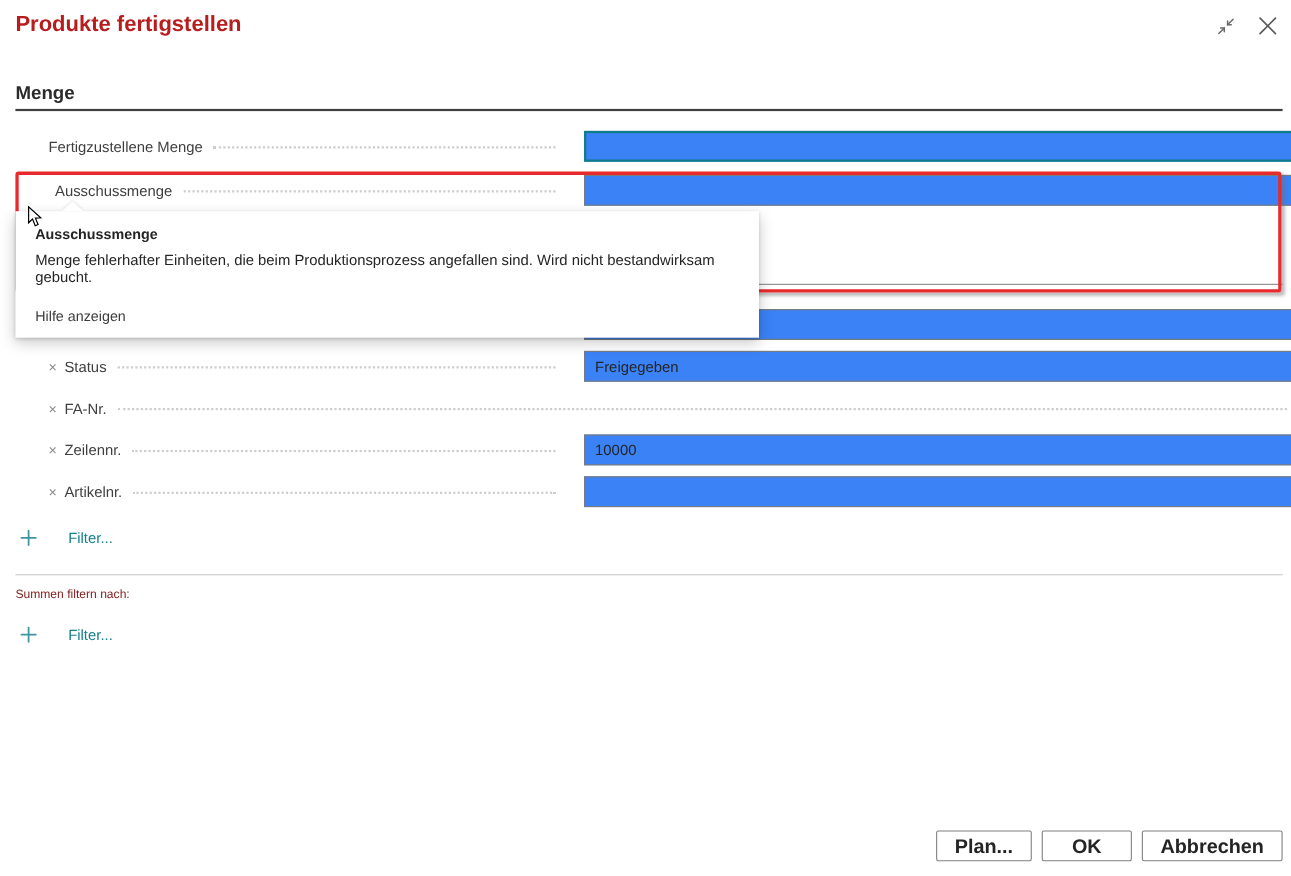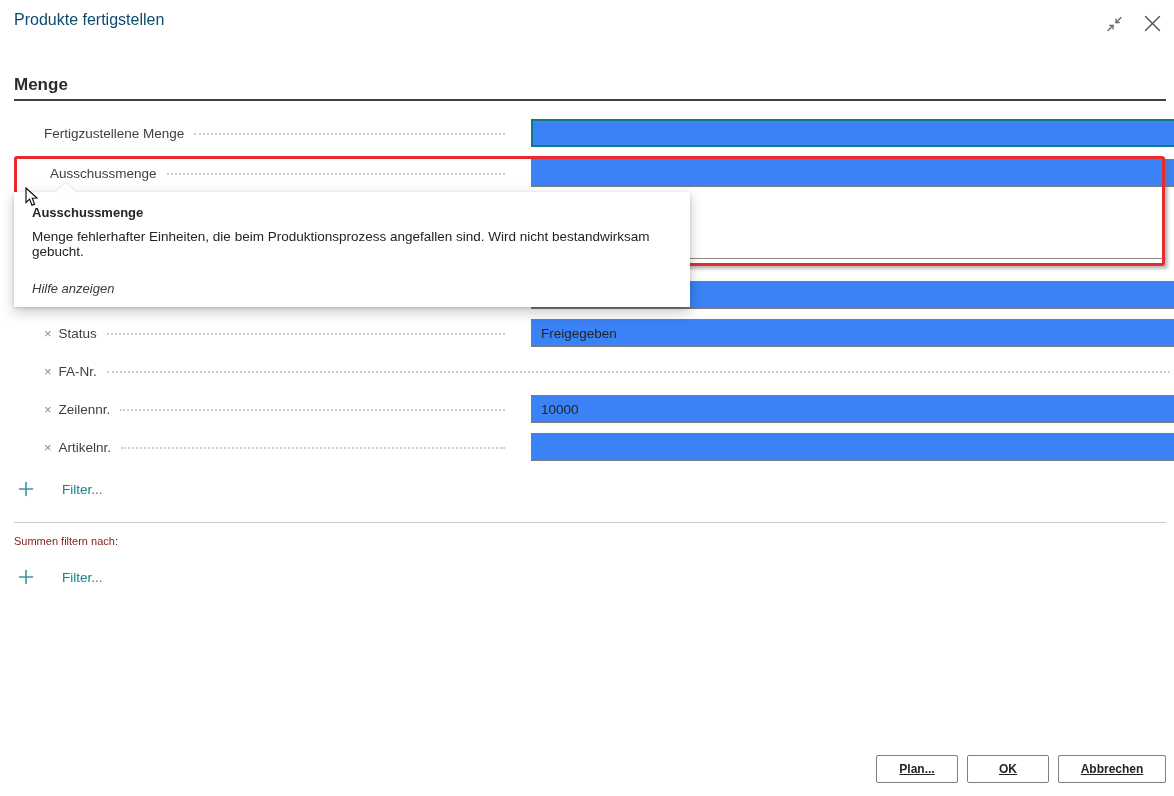--- a/index.html
+++ b/index.html
@@ -1,20 +1,20 @@
 <!DOCTYPE html>
 <html><head>
 <meta charset="utf-8">
 <style>
   html,body{margin:0;padding:0;background:#fff;}
   body{font-family:"Liberation Sans",sans-serif;-webkit-font-smoothing:antialiased;}
   .dialog{position:relative;width:1174px;height:796px;background:#fff;overflow:hidden;}
 
   
-  .title{position:absolute;left:14px;top:11px;font-size:16px;font-weight:400;color:#0c4a6e;}
+  .title{position:absolute;left:14px;top:11px;font-size:20px;font-weight:700;color:#b91c1c;}
   .win-icons{position:absolute;right:12px;top:13px;display:flex;gap:18px;align-items:center;}
   .win-icon{width:20px;height:20px;display:flex;align-items:center;justify-content:center;cursor:pointer;}
 
   
   .section-title{position:absolute;left:14px;top:75px;font-size:17px;font-weight:700;color:#2b2b2b;}
   .section-underline{position:absolute;left:14px;top:99px;width:1152px;border-top:2px solid #3f3f3f;}
 
   
   .row{position:absolute;left:14px;width:1152px;height:28px;display:flex;align-items:center;margin-left:30px;}
   .row .lbl{font-size:13.5px;color:#3f3f3f;white-space:nowrap;}
@@ -38,36 +38,36 @@
 
   
   .tooltip{position:absolute;left:14px;top:192px;width:676px;box-sizing:border-box;z-index:6;
            background:#fff;padding:13px 16px 10px 18px;
            box-shadow:0 5px 13px rgba(0,0,0,.22),0 1px 3px rgba(0,0,0,.15);}
   .tooltip .tip-caret{position:absolute;top:-9px;left:42px;width:0;height:0;
            border-left:10px solid transparent;border-right:10px solid transparent;
            border-bottom:9px solid #fff;filter:drop-shadow(0 -1px 1px rgba(0,0,0,.10));}
   .tooltip .tip-title{font-size:13px;font-weight:700;color:#242424;margin-bottom:9px;}
   .tooltip .tip-body{font-size:13.5px;color:#242424;margin-bottom:20px;}
-  .tooltip .tip-link{font-size:13px;font-style:italic;color:#3c3c3c;cursor:pointer;display:inline-block;}
+  .tooltip .tip-link{font-size:13px;color:#3c3c3c;cursor:pointer;display:inline-block;}
 
   
   .cursor{position:absolute;left:25px;top:187px;z-index:7;pointer-events:none;}
 
   
   .filter-link{position:absolute;left:18px;display:flex;align-items:center;gap:28px;cursor:pointer;}
   .filter-link .txt{font-size:13.5px;color:#15808e;}
 
   .totals-title{position:absolute;left:14px;top:535px;font-size:11px;color:#7f1d1d;}
 
   
   .footer{position:absolute;right:8px;bottom:13px;display:flex;gap:9px;}
   .btn{height:28px;box-sizing:border-box;background:#fff;border:1px solid #7f7f7f;border-radius:2px;
-       font-family:"Liberation Sans",sans-serif;font-size:12px;font-weight:700;color:#242424;
-       padding:0 16px;min-width:82px;cursor:pointer;display:flex;align-items:center;justify-content:center;text-decoration:underline;}
+       font-family:"Liberation Sans",sans-serif;font-size:18px;font-weight:700;color:#242424;
+       padding:0 16px;min-width:82px;cursor:pointer;display:flex;align-items:center;justify-content:center;}
   .btn.wide{min-width:108px;}
 </style>
 </head>
 <body>
 
 <div class="dialog">
 
   <div class="title">Produkte fertigstellen</div>
   <div class="win-icons">
     <div class="win-icon">

